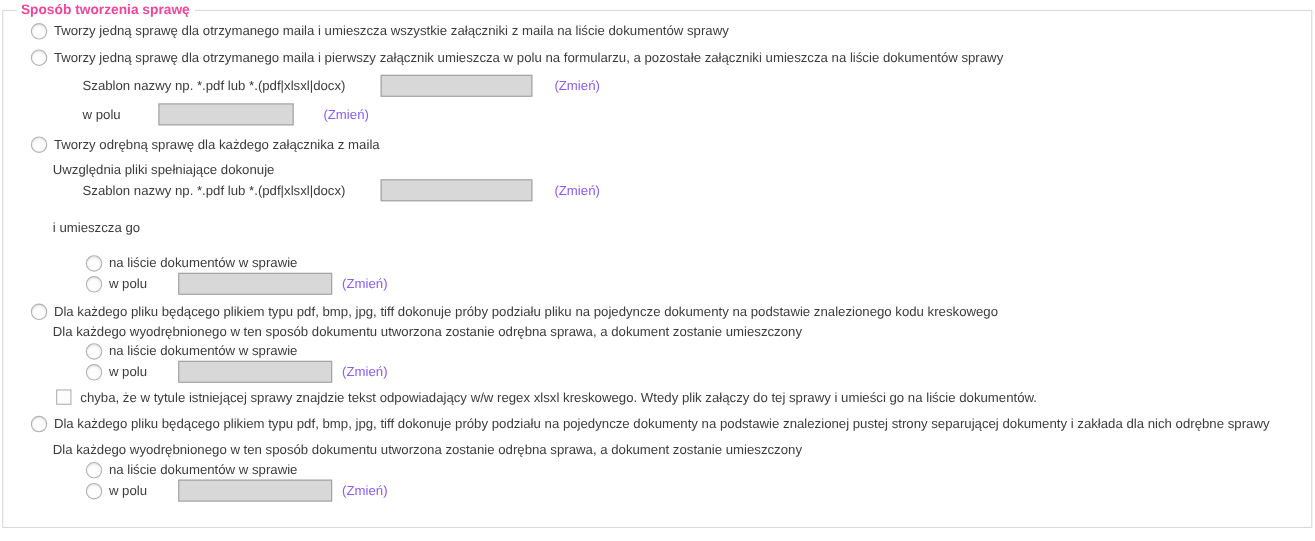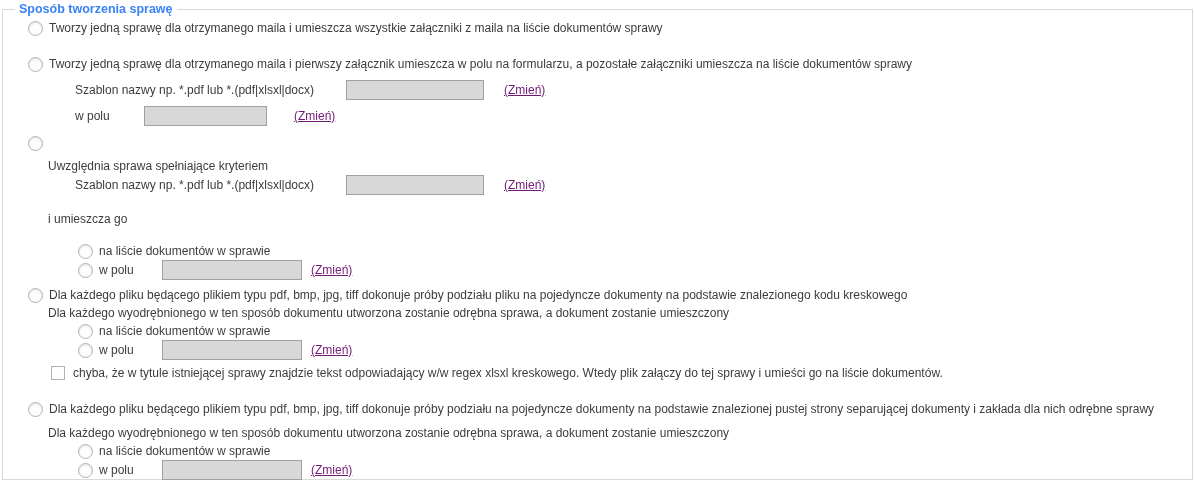--- a/index.html
+++ b/index.html
@@ -14,21 +14,21 @@
   fieldset.panel{
     margin:2px 2px 0 2px;
     border:1px solid #d9d9d9;
     padding:0 6px 8px 6px;
     height:478px;
     box-sizing:border-box;
   }
   legend{
     font-weight:bold;
     font-size:12.5px;
-    color:#3b82f6;
+    color:#ec4899;
     padding:0 4px;
     margin-left:6px;
   }
   .row{
     display:flex;
     align-items:center;
     white-space:nowrap;
     line-height:15px;
   }
   .text-row{ min-height:15px; }
@@ -54,22 +54,21 @@
   input.txt{
     height:20px;
     background:#d8d8d8;
     border:1px solid #a0a0a0;
     box-sizing:border-box;
     font-family:"Liberation Sans", sans-serif;
     font-size:12px;
     padding:0 3px;
   }
   a.chg{
-    color:#701a75;
-    text-decoration:underline;
+    color:#8b5cf6;
     cursor:pointer;
     margin-left:9px;
   }
   
   .ind-intro{ padding-left:2px; }
   .ind-l1{ padding-left:19px; }     
   .ind-l2a{ padding-left:66px;gap:11px; }    
   .ind-l2b{ padding-left:39px; }    
   .ind-l3{ padding-left:69px; }     
   .ind-chk{ padding-left:42px; }    
@@ -79,21 +78,21 @@
   .lbl-wpolu-b{ display:inline-block; width:63px; }
   .lbl-regex{ display:inline-block; width:158px; }
 
   .w138{ width:138px; }
   .w123{ width:123px; }
   .w140{ width:140px; }
   .w137{ width:137px; }
 
   
   .mt12{margin-top:12px}.mt8{margin-top:8px}.mt7{margin-top:7px}
-  .mt6{margin-top:6px}.mt5{margin-top:20px}.mt4{margin-top:4px}
+  .mt6{margin-top:6px}.mt5{margin-top:8px}.mt4{margin-top:4px}
   .mt3{margin-top:3px}.mt2{margin-top:2px}.mt1{margin-top:16px}
   .mt9{margin-top:9px}.mt0{margin-top:0}
 </style>
 </head>
 <body>
 
 <fieldset class="panel">
   <legend>Sposób tworzenia sprawę</legend>
 
 
@@ -112,23 +111,24 @@
     <a class="chg">(Zmień)</a>
   </div>
   <div class="row input-row ind-l2a mt4">
     <span class="lbl-wpolu-a">w polu</span>
     <input class="txt w123" type="text" value="" style="">
     <a class="chg" style="margin-left:16px">(Zmień)</a>
   </div>
 
   <div class="row radio-row ind-l1 mt8">
     <span class="radio"></span>
+    <span>Tworzy odrębną sprawę dla każdego załącznika z maila</span>
   </div>
   <div class="row text-row ind-l2b mt8">
-    <span>Uwzględnia sprawa spełniające kryteriem</span>
+    <span>Uwzględnia pliki spełniające dokonuje</span>
   </div>
   <div class="row input-row ind-l2a mt0">
     <span class="lbl-template">Szablon nazwy np. *.pdf lub *.(pdf|xlsxl|docx)</span>
     <input class="txt w138" type="text" value="" style="">
     <a class="chg">(Zmień)</a>
   </div>
   <div class="row text-row ind-l2b mt1">
     <span>i umieszcza go</span>
   </div>
   <div class="row radio-row ind-l3 mt1">

